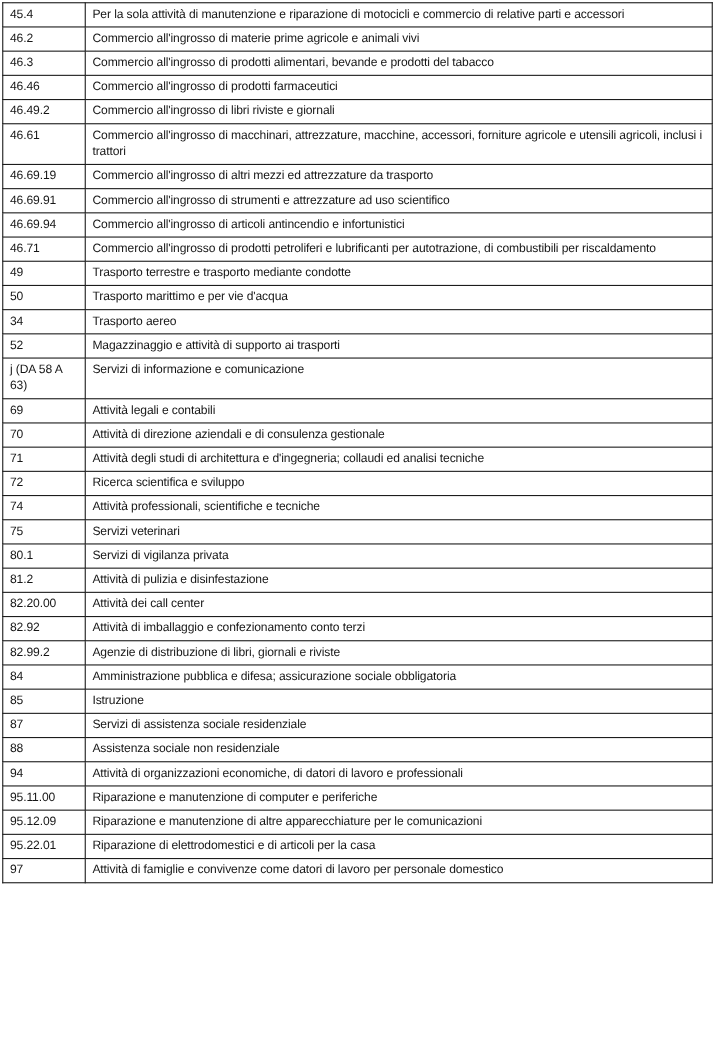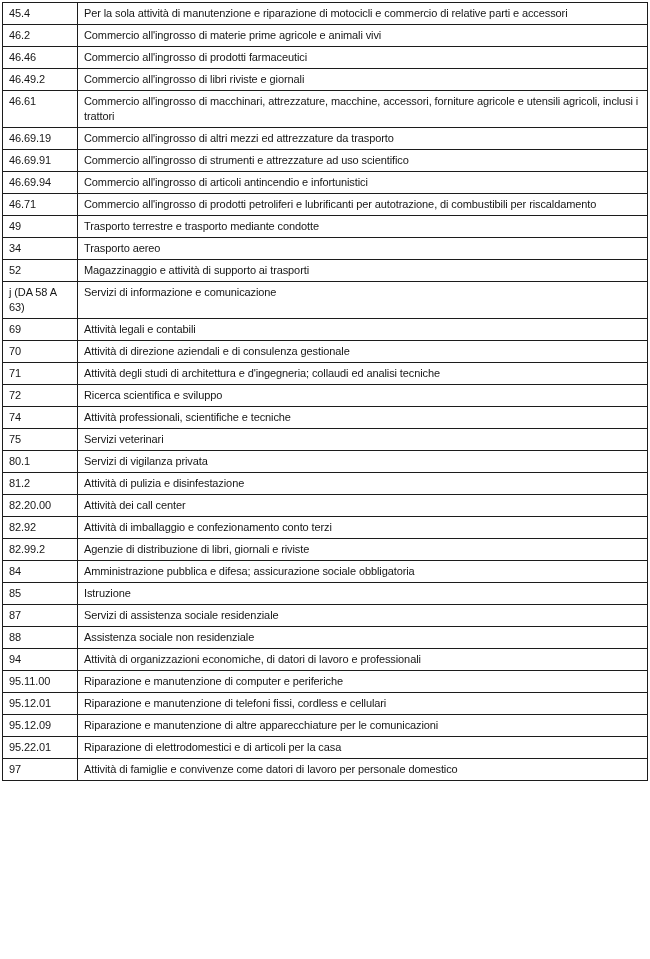--- a/index.html
+++ b/index.html
@@ -49,20 +49,24 @@
     <tbody id="table-body">
         <tr>
           <td class="code-cell">45.4</td>
           <td class="desc-cell">Per la sola attività di manutenzione e riparazione di motocicli e commercio di relative parti e accessori</td>
         </tr>
         <tr>
           <td class="code-cell">46.2</td>
           <td class="desc-cell">Commercio all'ingrosso di materie prime agricole e animali vivi</td>
         </tr>
         <tr>
+          <td class="code-cell">46.3</td>
+          <td class="desc-cell">Commercio all'ingrosso di prodotti alimentari, bevande e prodotti del tabacco</td>
+        </tr>
+        <tr>
           <td class="code-cell">46.46</td>
           <td class="desc-cell">Commercio all'ingrosso di prodotti farmaceutici</td>
         </tr>
         <tr>
           <td class="code-cell">46.49.2</td>
           <td class="desc-cell">Commercio all'ingrosso di libri riviste e giornali</td>
         </tr>
         <tr>
           <td class="code-cell">46.61</td>
           <td class="desc-cell">Commercio all'ingrosso di macchinari, attrezzature, macchine, accessori, forniture agricole e utensili agricoli, inclusi i trattori</td>
@@ -79,20 +83,24 @@
           <td class="code-cell">46.69.94</td>
           <td class="desc-cell">Commercio all'ingrosso di articoli antincendio e infortunistici</td>
         </tr>
         <tr>
           <td class="code-cell">46.71</td>
           <td class="desc-cell">Commercio all'ingrosso di prodotti petroliferi e lubrificanti per autotrazione, di combustibili per riscaldamento</td>
         </tr>
         <tr>
           <td class="code-cell">49</td>
           <td class="desc-cell">Trasporto terrestre e trasporto mediante condotte</td>
+        </tr>
+        <tr>
+          <td class="code-cell">50</td>
+          <td class="desc-cell">Trasporto marittimo e per vie d'acqua</td>
         </tr>
         <tr>
           <td class="code-cell">34</td>
           <td class="desc-cell">Trasporto aereo</td>
         </tr>
         <tr>
           <td class="code-cell">52</td>
           <td class="desc-cell">Magazzinaggio e attività di supporto ai trasporti</td>
         </tr>
         <tr>
@@ -161,24 +169,20 @@
         </tr>
         <tr>
           <td class="code-cell">94</td>
           <td class="desc-cell">Attività di organizzazioni economiche, di datori di lavoro e professionali</td>
         </tr>
         <tr>
           <td class="code-cell">95.11.00</td>
           <td class="desc-cell">Riparazione e manutenzione di computer e periferiche</td>
         </tr>
         <tr>
-          <td class="code-cell">95.12.01</td>
-          <td class="desc-cell">Riparazione e manutenzione di telefoni fissi, cordless e cellulari</td>
-        </tr>
-        <tr>
           <td class="code-cell">95.12.09</td>
           <td class="desc-cell">Riparazione e manutenzione di altre apparecchiature per le comunicazioni</td>
         </tr>
         <tr>
           <td class="code-cell">95.22.01</td>
           <td class="desc-cell">Riparazione di elettrodomestici e di articoli per la casa</td>
         </tr>
         <tr>
           <td class="code-cell">97</td>
           <td class="desc-cell">Attività di famiglie e convivenze come datori di lavoro per personale domestico</td>

